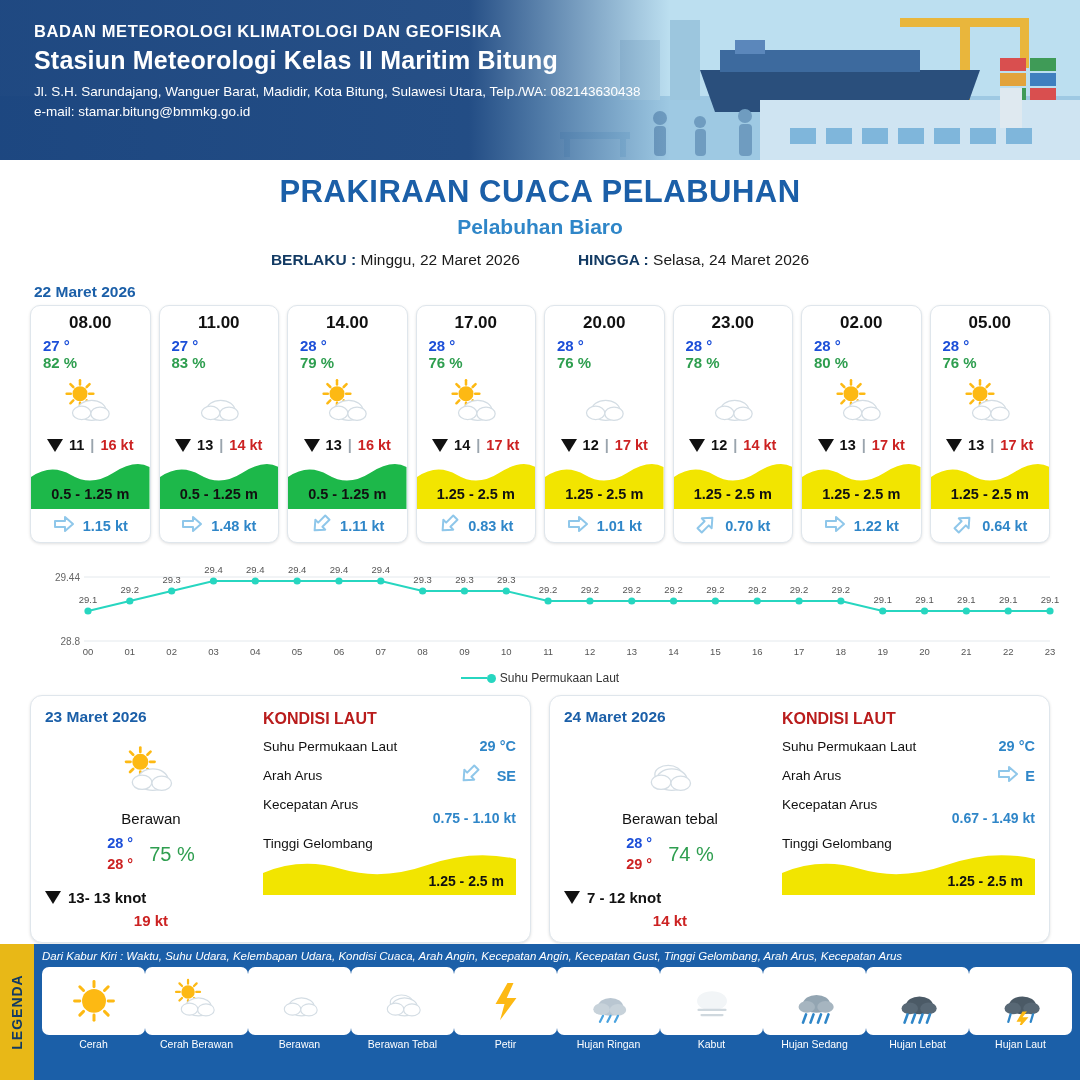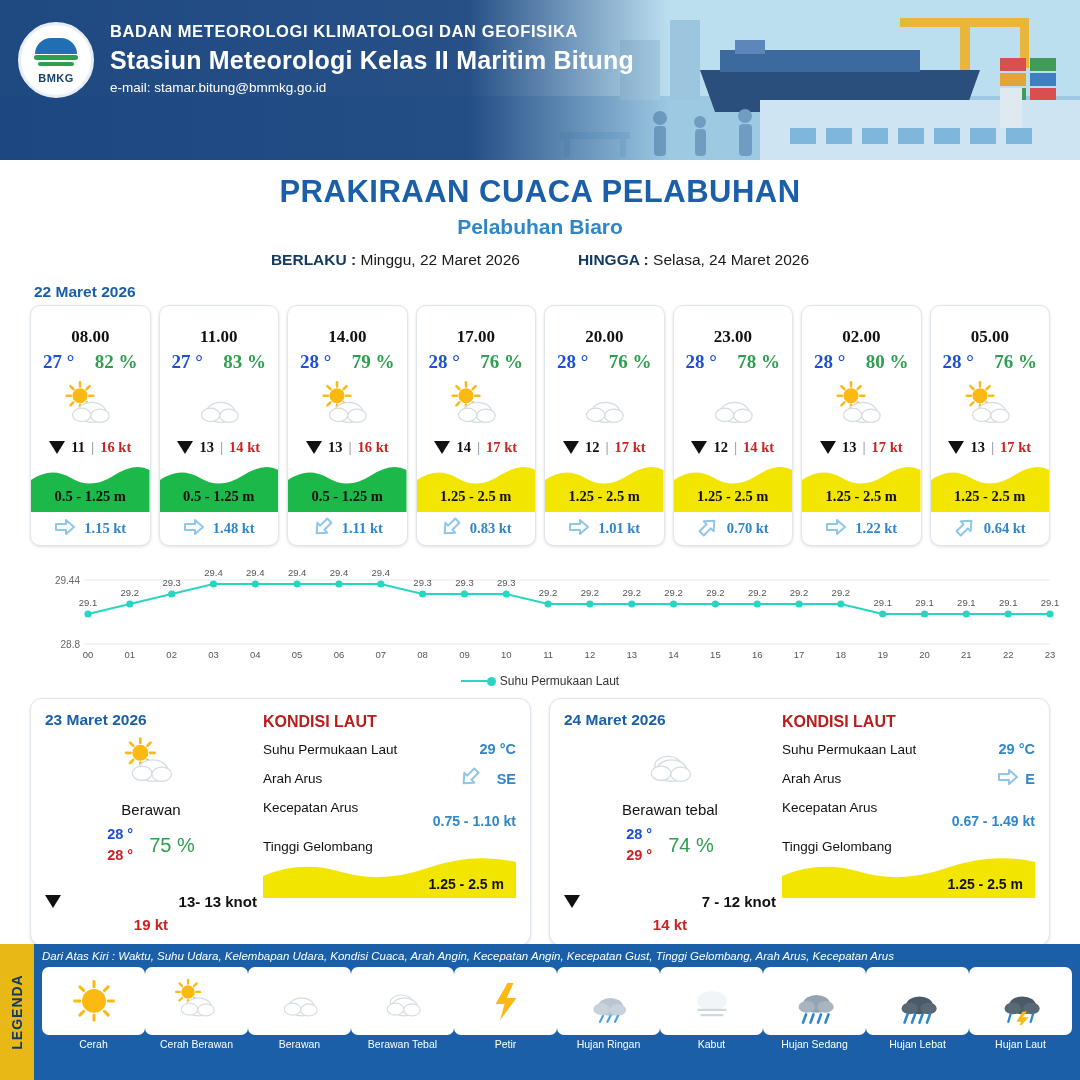--- a/index.html
+++ b/index.html
@@ -51,24 +51,24 @@
   .valid-lbl { font-weight:bold; color:#123a63; }
   .valid-val { color:#1a1a1a; }
 
   .date-label { margin:14px 0 4px 34px; font-size:15.5px; font-weight:bold; color:#1b5fa8;}
 
   
   .cards { display:flex; gap:8px; padding:0 30px; }
   .card {
     flex:1 1 0; background:#ffffff; border:1px solid #dfe6ec; border-radius:10px;
     box-shadow:0 1px 3px rgba(0,0,0,0.12);
-    overflow:hidden; position:relative; padding-top:21px;font-family:Liberation Serif, serif;
+    overflow:hidden; position:relative; padding-top:7px;
   }
   .c-time { text-align:center; font-size:17px; font-weight:bold; color:#111; }
-  .c-row { display:flex; justify-content:space-between; padding:4px 12px 0 12px; font-size:19px; font-weight:bold;}
+  .c-row { display:flex; justify-content:space-between; padding:4px 12px 0 12px; font-size:15px; font-weight:bold;flex-direction:column;}
   .c-temp { color:#1c4fd8; }
   .c-hum { color:#2e9e4f; }
   .c-icon { height:62px; display:flex; align-items:center; justify-content:center; margin-top:2px;}
   .c-wind { display:flex; align-items:center; justify-content:center; gap:6px; font-size:14.5px; font-weight:bold; margin-top:2px;}
   .arrow-dn { width:0;height:0;border-left:8px solid transparent;border-right:8px solid transparent;border-top:13px solid #111;}
   .w-spd { color:#111; }
   .w-sep { color:#9aa4ad; }
   .w-gust { color:#cc2222; }
   .wave-band { position:relative; height:50px; margin-top:6px; }
   .wave-band svg { position:absolute; left:0; bottom:0; width:100%; height:100%; }
@@ -85,29 +85,29 @@
   .legend-line { display:inline-block; width:26px; height:2px; background:#27d6c0; margin:0 0 3px 0; }
 
   
   .panels { display:flex; gap:18px; padding:10px 30px 0 30px; }
   .panel {
     flex:1 1 0; background:#fff; border:1px solid #dfe6ec; border-radius:12px;
     box-shadow:0 1px 3px rgba(0,0,0,0.12); padding:12px 14px 10px 14px;
     display:flex; min-height:248px;
   }
   .p-left { width:45%; text-align:center; }
-  .p-date { font-size:15.5px; font-weight:bold; color:#1b5fa8; text-align:left; margin-bottom:4px;}
+  .p-date { font-size:15.5px; font-weight:bold; color:#1b5fa8; text-align:left; margin-bottom:16px;}
   .p-icon { height:62px; display:flex; align-items:center; justify-content:center;}
   .p-cond { font-size:15px; color:#111; margin-top:6px;}
   .p-temps { display:flex; justify-content:center; gap:16px; margin-top:6px; }
   .p-tcol { font-size:14.5px; font-weight:bold; line-height:1.45; }
   .p-t1 { color:#1c4fd8; }
   .p-t2 { color:#cc2222; }
   .p-hum { font-size:20px; font-weight:normal; color:#2e9e4f; display:flex; align-items:center;}
-  .p-wind { display:flex; align-items:center; justify-content:space-between; gap:7px; margin-top:27px; font-size:15px; font-weight:bold; color:#111;}
+  .p-wind { display:flex; align-items:center; justify-content:flex-start; gap:7px; margin-top:14px; font-size:15px; font-weight:bold; color:#111;}
   .p-gust { font-size:15px; font-weight:bold; color:#cc2222; margin-top:6px;}
   .p-right { width:55%; padding-left:6px; }
   .p-rt-title { font-size:16px; font-weight:bold; color:#b91c1c; margin:2px 0 10px 0;}
   .p-item { display:flex; justify-content:space-between; align-items:center; margin-bottom:11px; font-size:13.5px; color:#111;}
   .p-val { color:#2f86c8; font-weight:bold; font-size:14.5px;}
   .p-val-row { text-align:right; color:#2f86c8; font-weight:bold; font-size:14px; margin:-4px 0 10px 0;}
   .p-wavebox { position:relative; height:44px; margin-top:-2px; }
   .p-wavebox svg { position:absolute; inset:0; width:100%; height:100%; }
   .p-wavetext { position:absolute; right:12px; bottom:6px; font-size:14px; font-weight:bold; color:#111;}
 
@@ -176,31 +176,24 @@
     </g>
 
     <g fill="#8fbfdd">
       <rect x="560" y="132" width="70" height="7"></rect>
       <rect x="564" y="139" width="6" height="18"></rect>
       <rect x="620" y="139" width="6" height="18"></rect>
     </g>
   </svg>
   <div class="hdr-overlay"></div>
   <div class="hdr-content">
-    <div class="logo">
-      <div class="logo-mark">
-        <div class="arc"></div>
-          <div class="wave1"></div>
-          <div class="wave2"></div>
-      </div>
-      <div class="logo-text">BMKG</div>
-    </div>
     <div class="hdr-texts">
       <div class="hdr-line1">BADAN METEOROLOGI KLIMATOLOGI DAN GEOFISIKA</div>
       <div class="hdr-line2">Stasiun Meteorologi Kelas II Maritim Bitung</div>
+      <div class="hdr-line3">Jl. S.H. Sarundajang, Wanguer Barat, Madidir, Kota Bitung, Sulawesi Utara, Telp./WA: 082143630438</div>
       <div class="hdr-line4">e-mail: stamar.bitung@bmmkg.go.id</div>
     </div>
   </div>
 </div>
 
 <div class="title-wrap">
   <div class="title-main">PRAKIRAAN CUACA PELABUHAN</div>
   <div class="title-sub">Pelabuhan Biaro</div>
   <div class="valid-row">
     <div>
@@ -756,21 +749,21 @@
       </div>
     </div>
     </div>
   </div>
 
 <div class="legend-section">
   <div class="legend-vert">
     <span>LEGENDA</span>
   </div>
   <div class="legend-body">
-    <div class="legend-note">Dari Atas Kiri : Waktu, Suhu Udara, Kelembapan Udara, Kondisi Cuaca, Arah Angin, Kecepatan Angin, Kecepatan Gust, Tinggi Gelombang, Arah Arus, Kecepatan Arus</div>
+    <div class="legend-note">Dari Kabur Kiri : Waktu, Suhu Udara, Kelembapan Udara, Kondisi Cuaca, Arah Angin, Kecepatan Angin, Kecepatan Gust, Tinggi Gelombang, Arah Arus, Kecepatan Arus</div>
     <div class="legend-items" id="legendItems">
         <div class="leg-item">
           <div class="leg-card">
             <svg width="52" height="47.84" viewBox="0 0 64 64">
               <circle cx="32" cy="32" r="16" fill="#FDB913"></circle>
       <g stroke="#FDB913" stroke-width="4" stroke-linecap="round">
       <line x1="32" y1="6" x2="32" y2="13"></line>
                 <line x1="32" y1="51" x2="32" y2="58"></line>
       <line x1="6" y1="32" x2="13" y2="32"></line>
                 <line x1="51" y1="32" x2="58" y2="32"></line>

